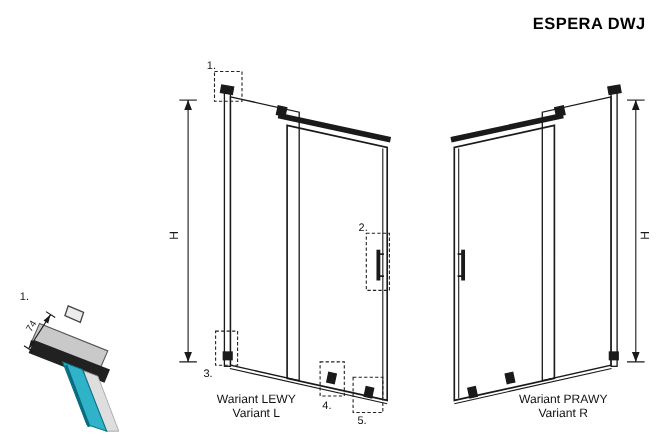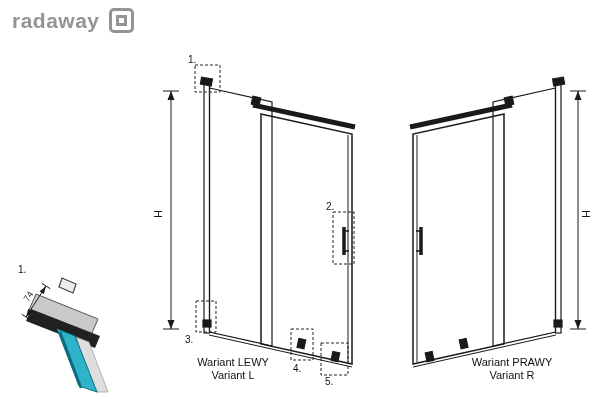--- a/index.html
+++ b/index.html
@@ -22,27 +22,22 @@
     color:#000; letter-spacing:0.4px;
   }
   svg.canvas { position:absolute; left:0; top:0; }
   svg text { font-family:"Liberation Sans", sans-serif; }
 </style>
 </head>
 <body>
 
 <div class="page">
 
-  <div class="logo">
-    <span class="logo-text">radaway</span>
-    <span class="logo-icon">
-      <span class="logo-icon-inner"></span>
-    </span>
-  </div>
 
+  <div class="title">ESPERA DWJ</div>
 
   <svg class="canvas" width="600" height="402" viewBox="0 0 600 402">
 
     <g stroke="#1a1a1a" fill="none" stroke-width="1.2">
       <rect x="204" y="84" width="5.5" height="249"></rect>
       <polygon points="209.5,88 272,102 272,346 209.5,332"></polygon>
       <polygon stroke-width="1.5" points="261,114 352,134 352,364 261,344"></polygon>
       <line x1="348" y1="135" x2="348" y2="362" stroke-width="1"></line>
       <line x1="253" y1="105" x2="355" y2="127" stroke-width="5"></line>
       <rect x="252" y="97" width="8" height="8" fill="#1a1a1a" transform="rotate(12 256 101)"></rect>

